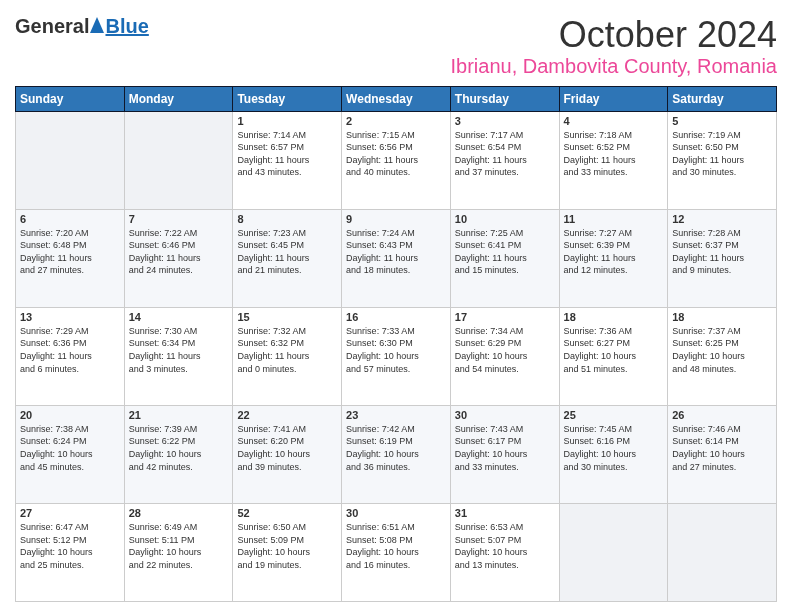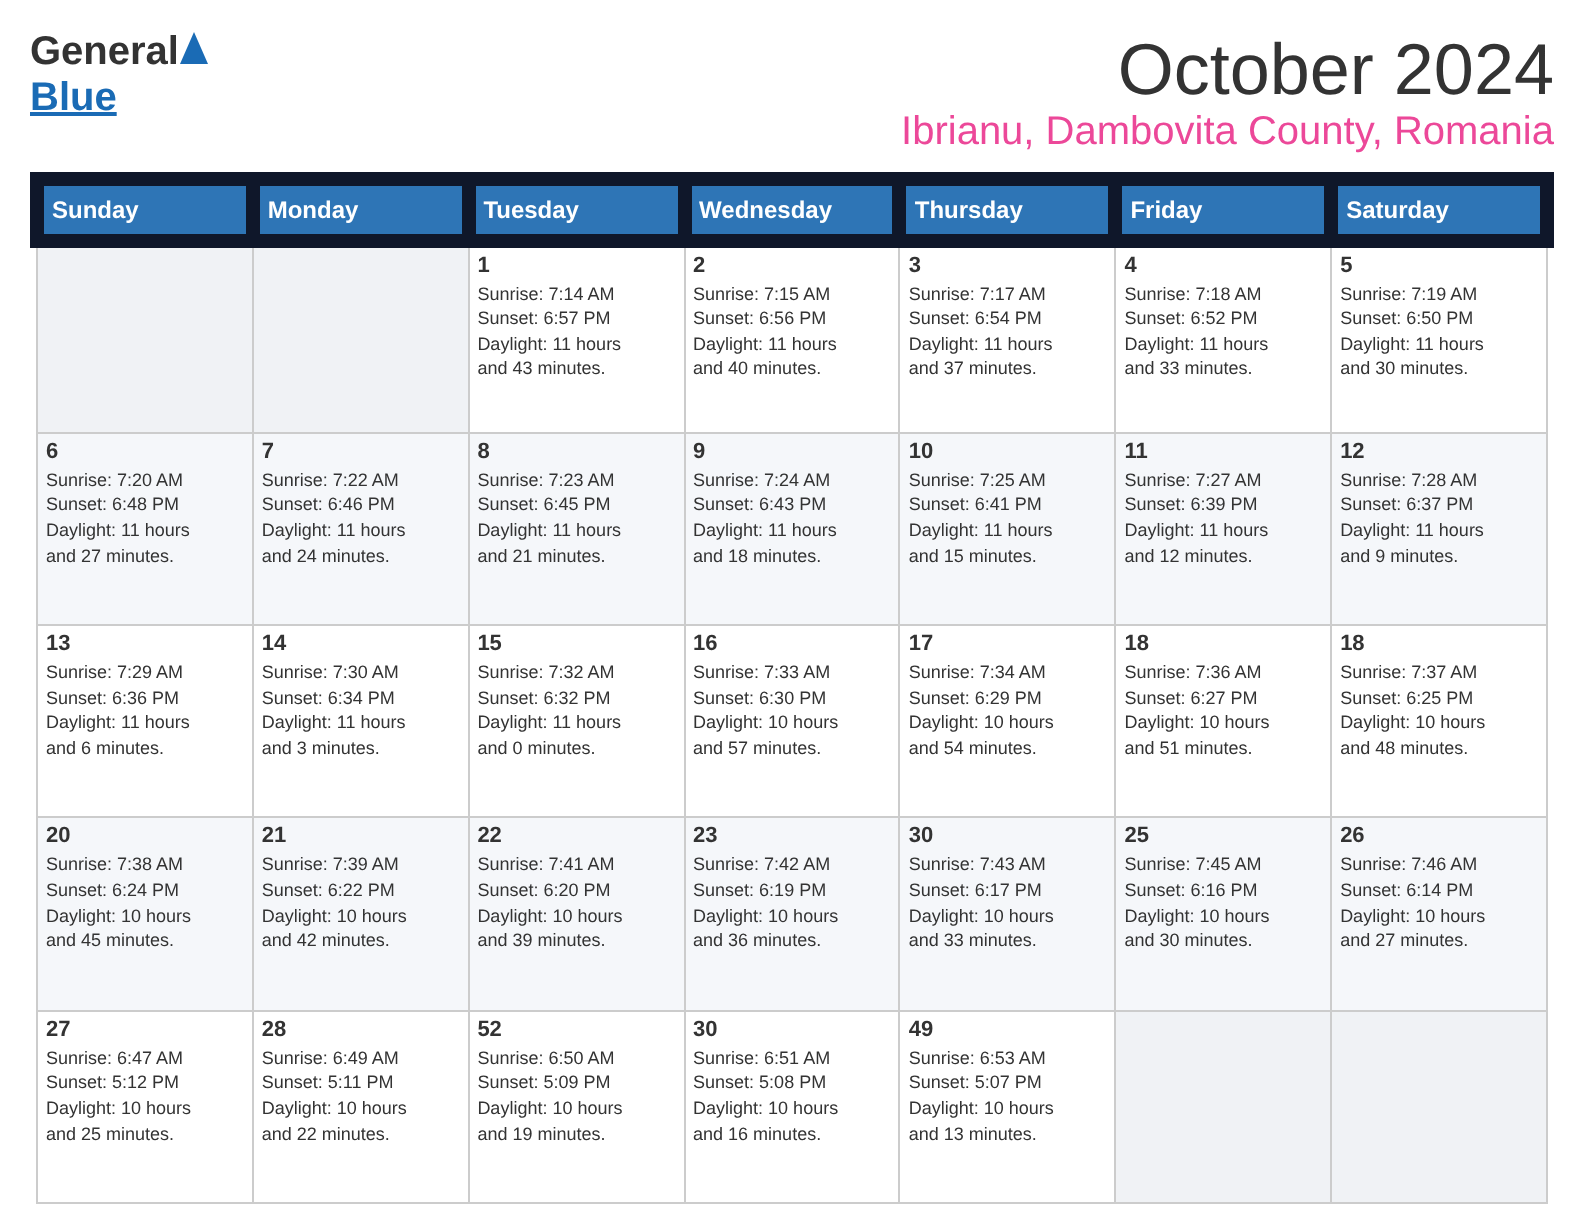--- a/index.html
+++ b/index.html
@@ -18,21 +18,21 @@
       flex-direction: column;
     }
     .header {
       display: flex;
       align-items: flex-start;
       justify-content: space-between;
       margin-bottom: 8px;
     }
     .logo {
       display: flex;
-      flex-direction: column;
+      flex-direction: row;
       align-items: flex-start;
     }
     .header-right {
       text-align: right;
     }
     .month-title {
       font-size: 36px;
       font-weight: normal;
       color: #333;
       line-height: 1.1;
@@ -47,21 +47,21 @@
       border-collapse: collapse;
       width: 100%;
       table-layout: fixed;
     }
     .calendar th {
       background: #2e75b6;
       color: #fff;
       font-size: 12px;
       font-weight: bold;
       padding: 5px 4px;
-      border: 7px solid #0f172a;
+      border: 1px solid #0f172a;
       text-align: left;
     }
     .calendar td {
       border: 1px solid #ccc;
       vertical-align: top;
       padding: 3px 4px;
       font-size: 9.5px;
       color: #333;
       height: 85px;
       background: #fff;
@@ -251,21 +251,21 @@
           </td>
           <td>
             <span class="day-number">52</span>
             <div class="cell-text">Sunrise: 6:50 AM<br>Sunset: 5:09 PM<br>Daylight: 10 hours<br>and 19 minutes.</div>
           </td>
           <td>
             <span class="day-number">30</span>
             <div class="cell-text">Sunrise: 6:51 AM<br>Sunset: 5:08 PM<br>Daylight: 10 hours<br>and 16 minutes.</div>
           </td>
           <td>
-            <span class="day-number">49</span>
+            <span class="day-number">31</span>
             <div class="cell-text">Sunrise: 6:53 AM<br>Sunset: 5:07 PM<br>Daylight: 10 hours<br>and 13 minutes.</div>
           </td>
           <td class="empty-cell"></td>
           <td class="empty-cell"></td>
         </tr>
       </tbody>
   </table>
 </div>
 
 </body></html>

